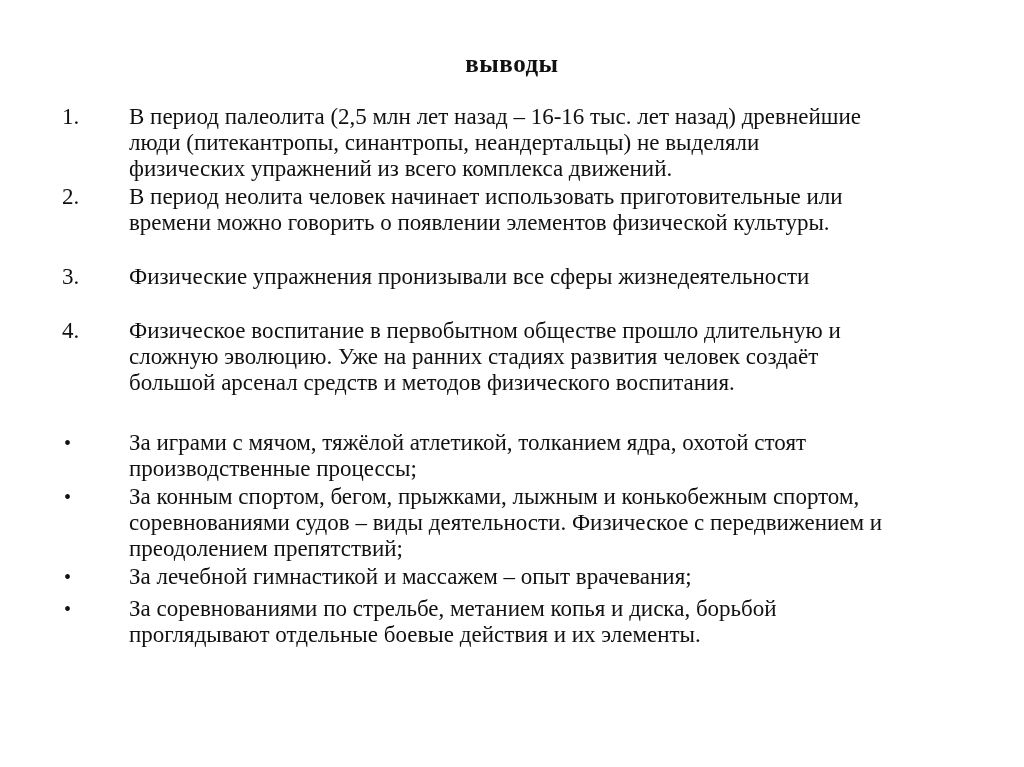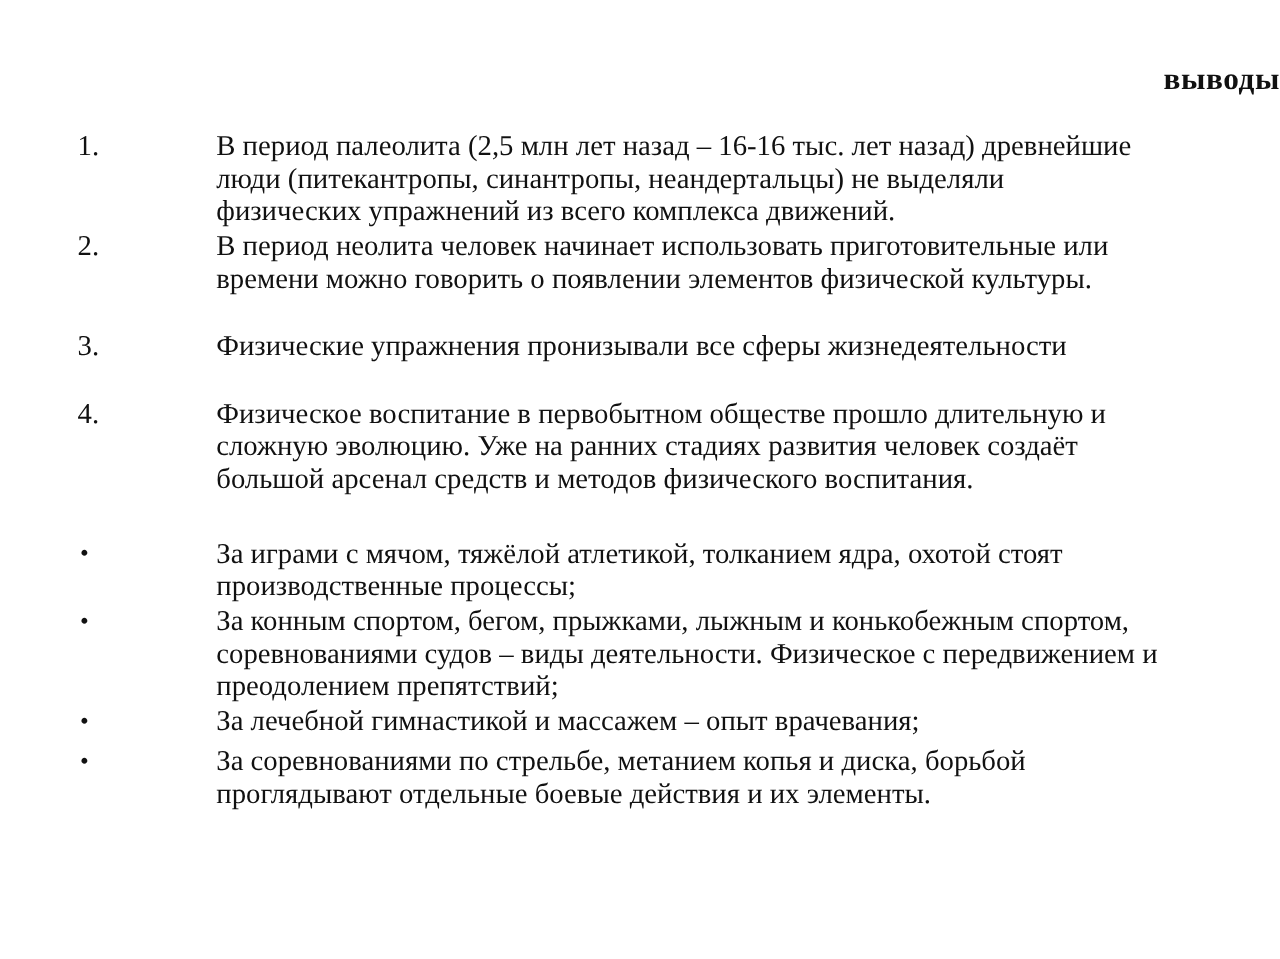--- a/index.html
+++ b/index.html
@@ -1,23 +1,23 @@
 <!DOCTYPE html>
 <html><head>
 <meta charset="utf-8">
 <style>
   html, body { margin: 0; padding: 0; background: #ffffff; }
   body { width: 1024px; height: 767px; position: relative; overflow: hidden;
          font-family: "Liberation Serif", "DejaVu Serif", serif; color: #111111; }
-  .title { position: absolute; top: 50px; left: 0; width: 1024px; text-align: right;
+  .title { position: absolute; top: 50px; left: 0; width: 1024px; text-align: center;
            font-size: 25px; font-weight: bold; letter-spacing: 0.5px; }
   .item { position: absolute; left: 0; width: 1024px; }
   .marker { position: absolute; left: 62px; font-size: 23px; line-height: 26px; }
   .bullet { left: 64px; font-size: 20px; }
-  .text { position: absolute; left: 129px; font-size: 23px; line-height: 26px; white-space: pre; margin-left: 44px; }
+  .text { position: absolute; left: 129px; font-size: 23px; line-height: 26px; white-space: pre; }
 </style>
 </head>
 <body>
 
 <div>
   <div class="title">выводы</div>
 
   <div>
     <div class="item" style="top:104px">
       <span class="marker">1.</span>

